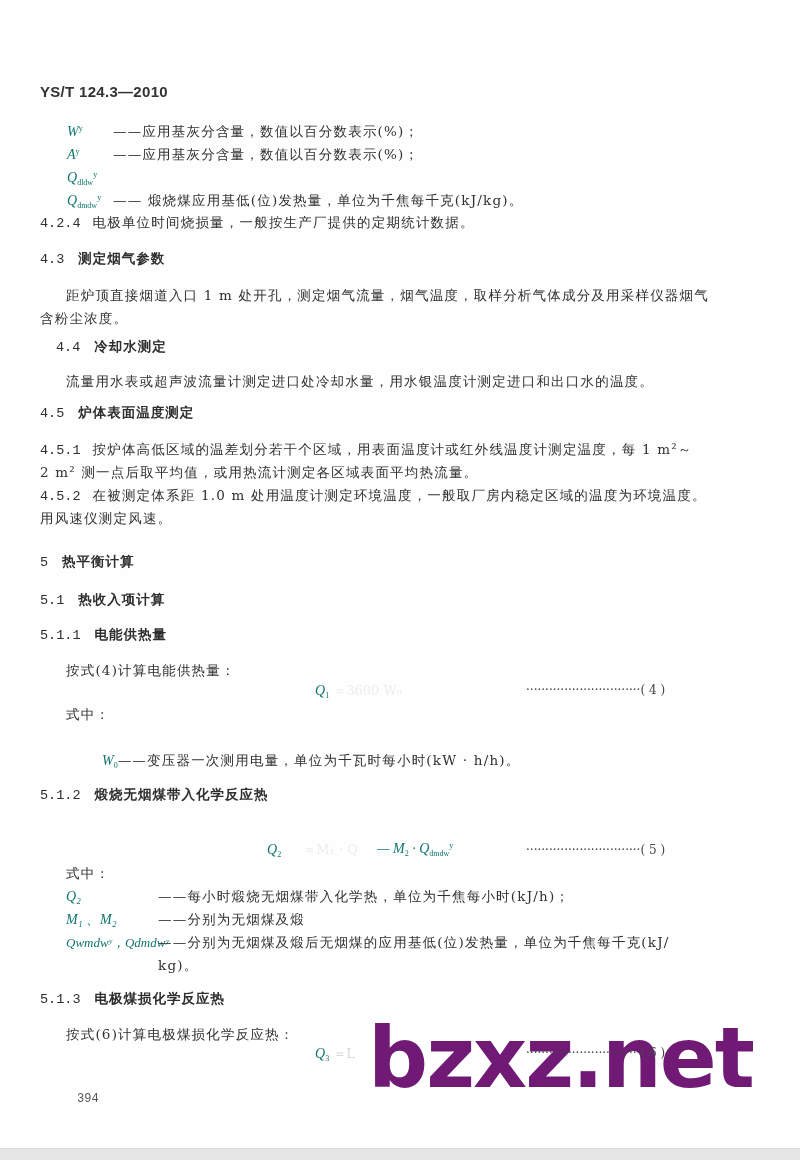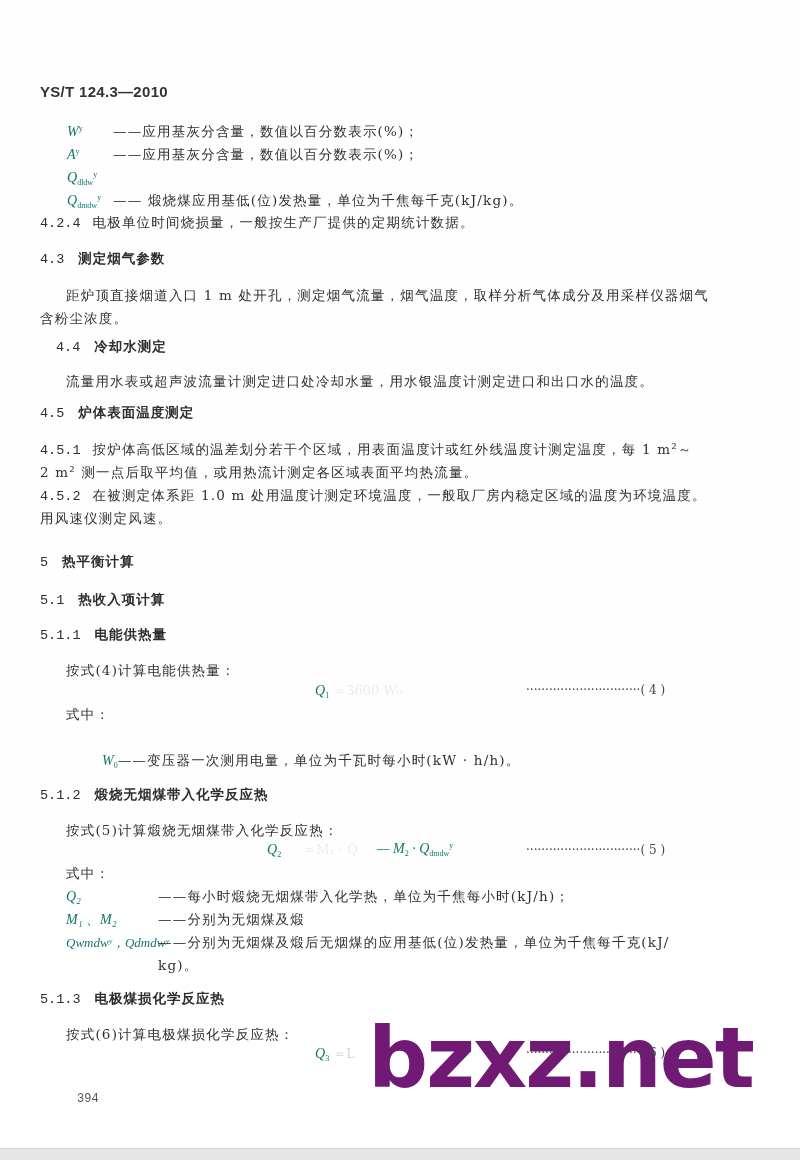--- a/index.html
+++ b/index.html
@@ -98,21 +98,20 @@
   </div>
   <div class="abs dots" style="left:526px; top:683px;"><span>······························</span><span>( 4 )</span></div>
   <div class="abs txt" style="left:66px; top:706px;">式中：</div>
   <div class="abs txt" style="left:66px; top:752px;margin-left:36px;">
     <span class="sym"><span>W</span><sub>0</sub></span><span>——变压器一次测用电量，单位为千瓦时每小时(kW · h/h)。</span>
   </div>
 
   <div class="abs heading" style="left:40px; top:786px;">
     <span class="num">5.1.2</span><span>煅烧无烟煤带入化学反应热</span>
   </div>
-  <div class="abs txt" style="left:66px; top:822px;">按式(5)计算煅烧无烟煤带入化学反应热：</div>
   <div class="abs eqn" style="left:267px; top:841px;">
     <span class="sym"><span>Q</span><sub>2</sub></span>
     <span class="faint" style="margin-left:18px;">＝M₁ · Q</span>
     <span class="sym" style="position:absolute; left:110px; top:0;"><span>— M</span><sub>2</sub><span> · Q</span><sub>dmdw</sub><sup>y</sup></span>
   </div>
   <div class="abs dots" style="left:526px; top:843px;"><span>······························</span><span>( 5 )</span></div>
   <div class="abs txt" style="left:66px; top:865px;">式中：</div>
   <div class="abs txt" style="left:66px; top:888px;">
     <span class="sym">Q₂</span>
     <span style="position:absolute; left:92px;">——每小时煅烧无烟煤带入化学热，单位为千焦每小时(kJ/h)；</span>

